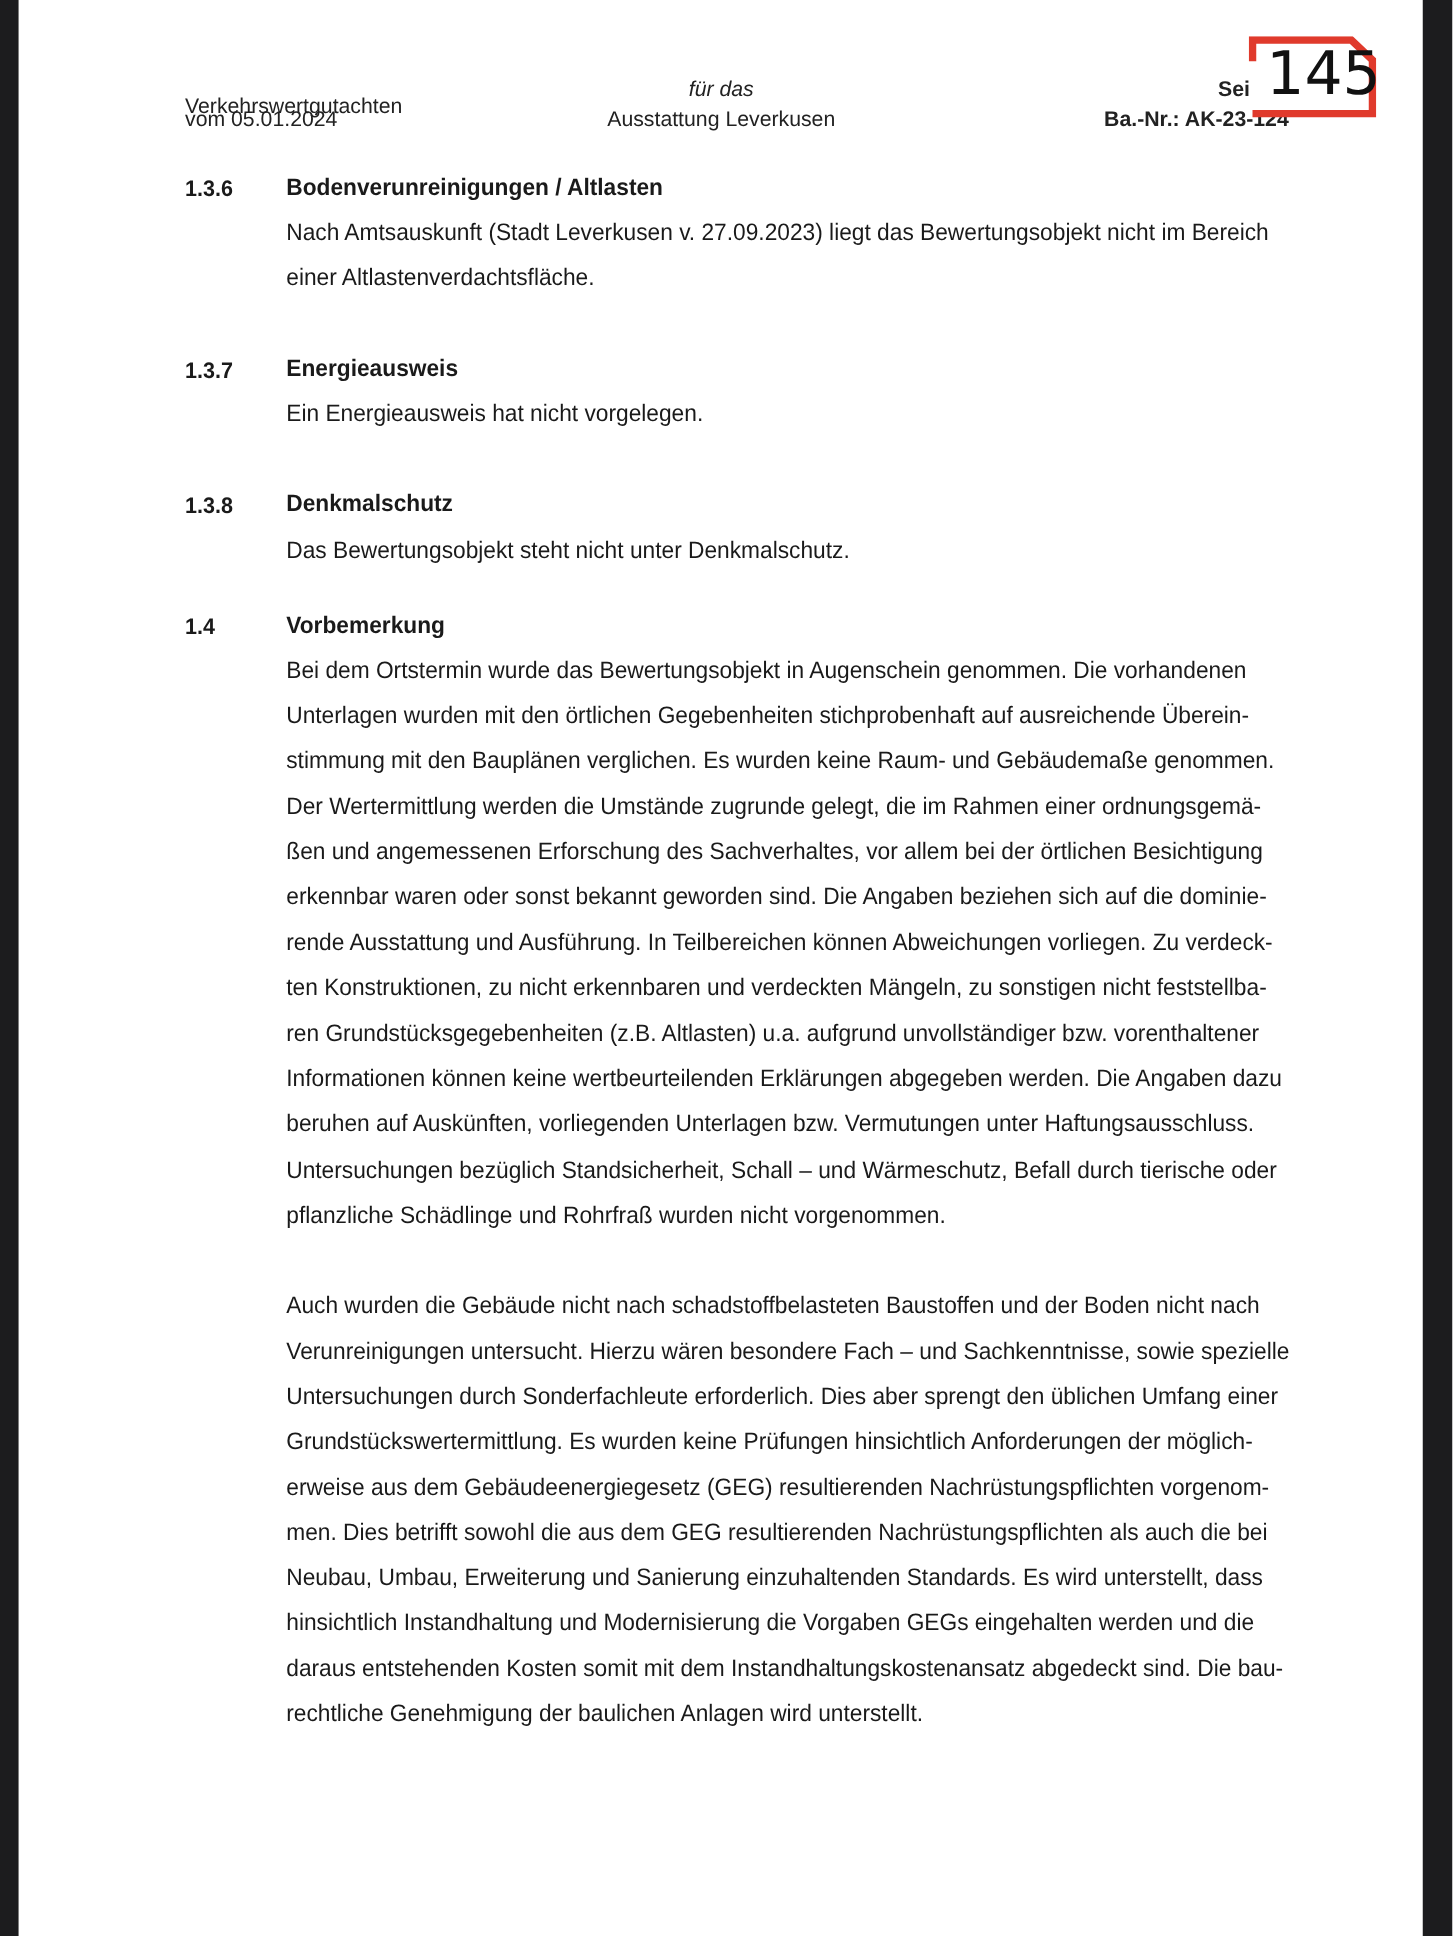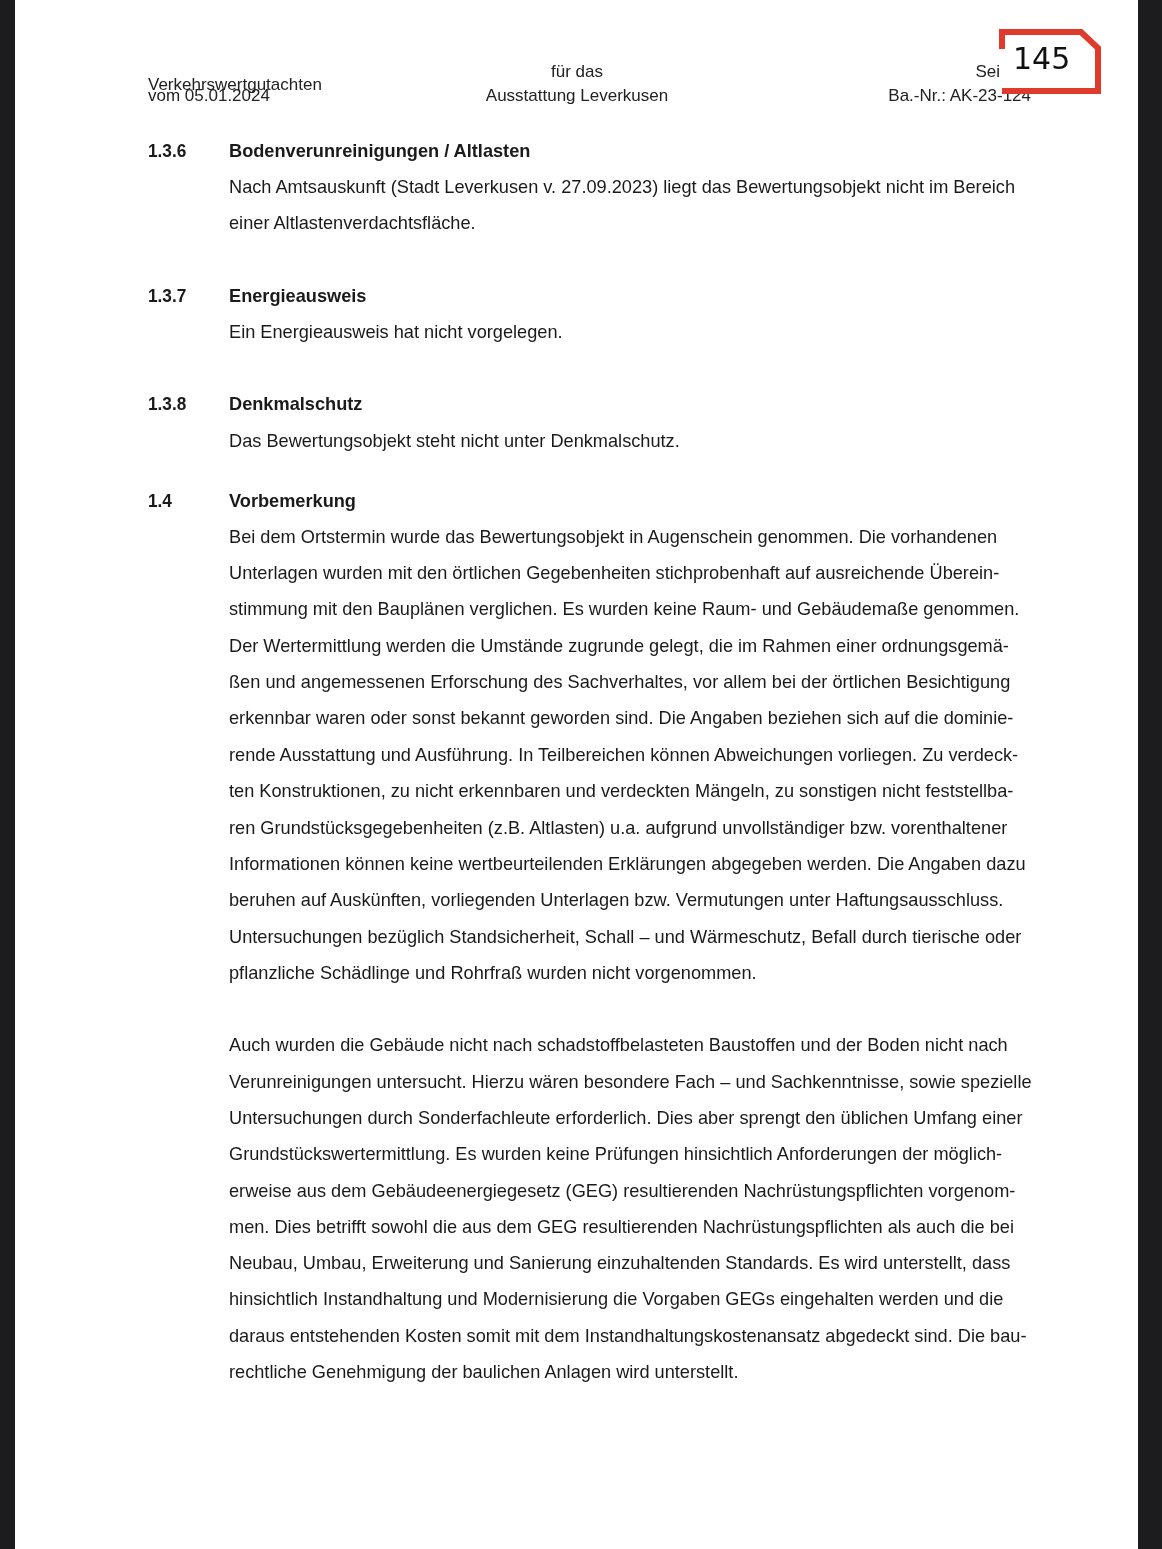--- a/index.html
+++ b/index.html
@@ -5,45 +5,45 @@
   html, body { margin:0; padding:0; }
   body { width:1162px; height:1549px; position:relative; background:#ffffff; overflow:hidden;
          font-family:"Liberation Sans", "DejaVu Sans", sans-serif; color:#1a1a1a; }
   .band-left { position:absolute; left:0; top:0; width:15px; height:1549px; background:#1c1c1e; }
   .band-right { position:absolute; left:1138px; top:0; width:24px; height:1549px; background:#1c1c1e; }
   .page { position:absolute; left:15px; top:0; width:1123px; height:1549px; background:#ffffff; }
 
   .hdr { position:absolute; font-size:17px; line-height:20px; color:#222; white-space:nowrap; }
   .hdr.l { left:148px; }
   .hdr.c { left:577px; transform:translateX(-50%); text-align:center; }
-  .hdr.r { right:131px; text-align:left; }
+  .hdr.r { right:131px; text-align:left;font-weight:bold; }
 
   .line { position:absolute; left:229px; font-size:19px; line-height:22px; white-space:nowrap;
           transform-origin:left center; color:#1a1a1a; }
   .num { position:absolute; left:148px; font-size:18px; line-height:22px; font-weight:bold;
          white-space:nowrap; transform-origin:left center; color:#1a1a1a; }
   .head { position:absolute; left:229px; font-size:19px; line-height:22px; font-weight:bold;
           white-space:nowrap; transform-origin:left center; color:#1a1a1a; }
 
   .badge { position:absolute; left:999px; top:29px; width:102px; height:65px; }
   .badge svg { position:absolute; left:0; top:0; }
-  .badge-num { position:absolute; left:14px; top:8px; font-size:30px; line-height:44px; color:#111;
+  .badge-num { position:absolute; left:14px; top:8px; font-size:48px; line-height:44px; color:#111;
                font-family:"DejaVu Sans", sans-serif; }
 </style>
 </head>
 <body>
 
 <div class="band-left"></div>
 <div class="band-right"></div>
 
 <div class="page"></div>
 
 <div class="hdr l" style="top: 75px; transform: scaleX(1); transform-origin: left center;">Verkehrswertgutachten</div>
 <div class="hdr l" style="top: 86px; transform: scaleX(1); transform-origin: left center;">vom 05.01.2024</div>
-<div class="hdr c" style="top: 62px; transform: translateX(-50%) scaleX(1);">für das</div>
+<div class="hdr c" style="top: 62px; transform: translateX(-50%) scaleX(1); font-style: italic;">für das</div>
 <div class="hdr c" style="top: 86px; transform: translateX(-50%) scaleX(1);">Ausstattung Leverkusen</div>
 <div class="hdr r" style="top: 62px; right: 162px; transform: scaleX(1); transform-origin: right center;">Sei</div>
 <div class="hdr r" style="top: 86px; transform: scaleX(1); transform-origin: right center;">Ba.-Nr.: AK-23-124</div>
 
 <div class="badge">
   <svg width="102" height="65" viewBox="0 0 102 65">
     <path d="M3 3 H82 L99 19 V62 H3 Z" fill="#ffffff" stroke="none"></path>
     <path d="M3 20 V3 H82 L99 19 V62 H3" fill="none" stroke="#e03a2c" stroke-width="6"></path>
   </svg>
   <div class="badge-num">145</div>

